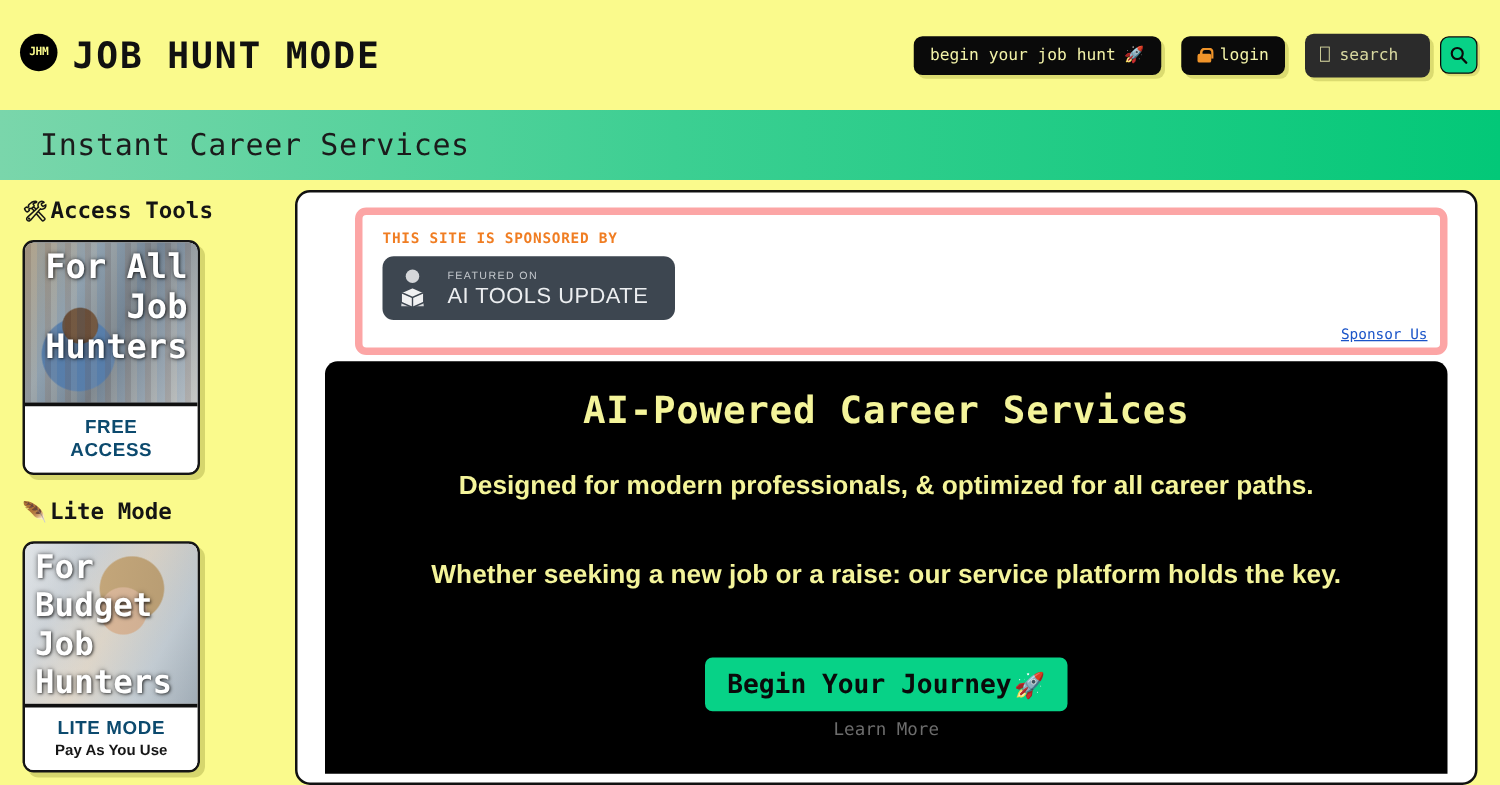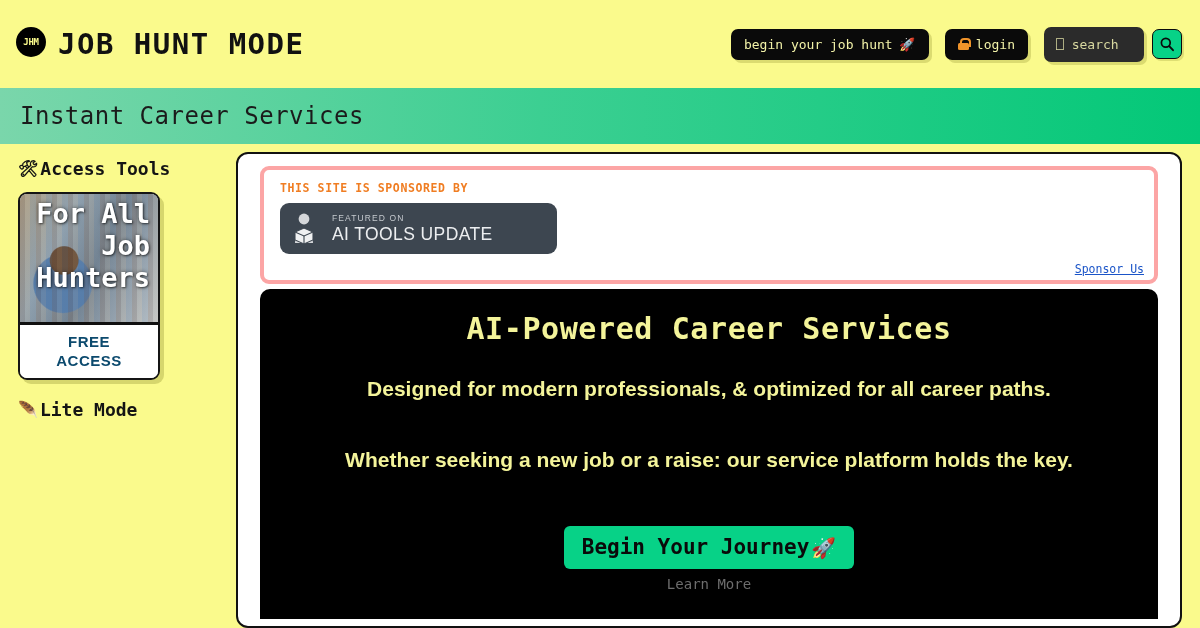--- a/index.html
+++ b/index.html
@@ -83,21 +83,21 @@
     display:flex; align-items:center; justify-content:center;
     cursor: pointer;
     box-shadow: 2px 2px 0 rgba(160,160,60,.3);
   }
 
   
   .strip {
     height: 56px;
     background: linear-gradient(90deg, #7ad6ab 0%, #3ccf92 45%, #03c878 100%);
     display: flex; align-items: center;
-    padding-left: 20px;
+    padding-left: 32px;
   }
   .strip-title {
     font-family: "DejaVu Sans Mono", monospace;
     font-size: 24px; color: #1b1b1b; letter-spacing: 0.5px;
   }
 
   
   .layout { display: flex; padding: 0 18px 0 0; height: calc(628px - 88px - 56px); }
 
   
@@ -176,36 +176,37 @@
   .main-card {
     flex: 1;
     background: #fff;
     border: 2px solid #111;
     border-radius: 12px;
     margin-top: 8px;
     padding: 12px 22px 0 22px;
     overflow: hidden;
   }
   .sponsor-box {
-    border: 4px solid #fca5a5;
+    border: 6px solid #fca5a5;
     border-radius: 9px;
     padding: 11px 12px 6px 16px;
     position: relative;
     min-height: 118px;
+    margin-left: 24px;
   }
   .sponsor-label {
     color: #f07d22;
     font-family: "DejaVu Sans Mono", monospace;
     font-size: 11.5px;
     font-weight: bold;
     letter-spacing: .6px;
     margin-bottom: 8px;
   }
   .sponsor-badge {
-    width: 277px; height: 51px;
+    width: 234px; height: 51px;
     background: #3d4650;
     border-radius: 9px;
     display: flex; align-items: center; gap: 10px;
     padding: 0 12px;
   }
   .badge-txt { line-height: 1.05; }
   .badge-top {
     font-family: "Liberation Sans", sans-serif;
     font-size: 8.5px; color: #c5c9ce; letter-spacing: 1.1px;
   }
@@ -319,20 +320,29 @@
       </div>
       <div class="promo-foot">
         <div class="l1">FREE</div>
         <div class="l1">ACCESS</div>
       </div>
     </div>
 
     <div class="side-head">
       <span class="emoji">🪶</span>
       <span>Lite Mode</span>
+    </div>
+    <div class="promo-card">
+      <div class="promo-img b">
+        <div class="promo-text left">For Budget Job Hunters</div>
+      </div>
+      <div class="promo-foot">
+        <div class="l1">LITE MODE</div>
+        <div class="l2">Pay As You Use</div>
+      </div>
     </div>
   </div>
 
   <div class="main-card">
 
     <div class="sponsor-box">
       <div class="sponsor-label">THIS SITE IS SPONSORED BY</div>
       <div class="sponsor-badge">
         <svg width="30" height="34" viewBox="0 0 30 34">
           <circle cx="12" cy="7" r="5.4" fill="#d5d7da"></circle>

